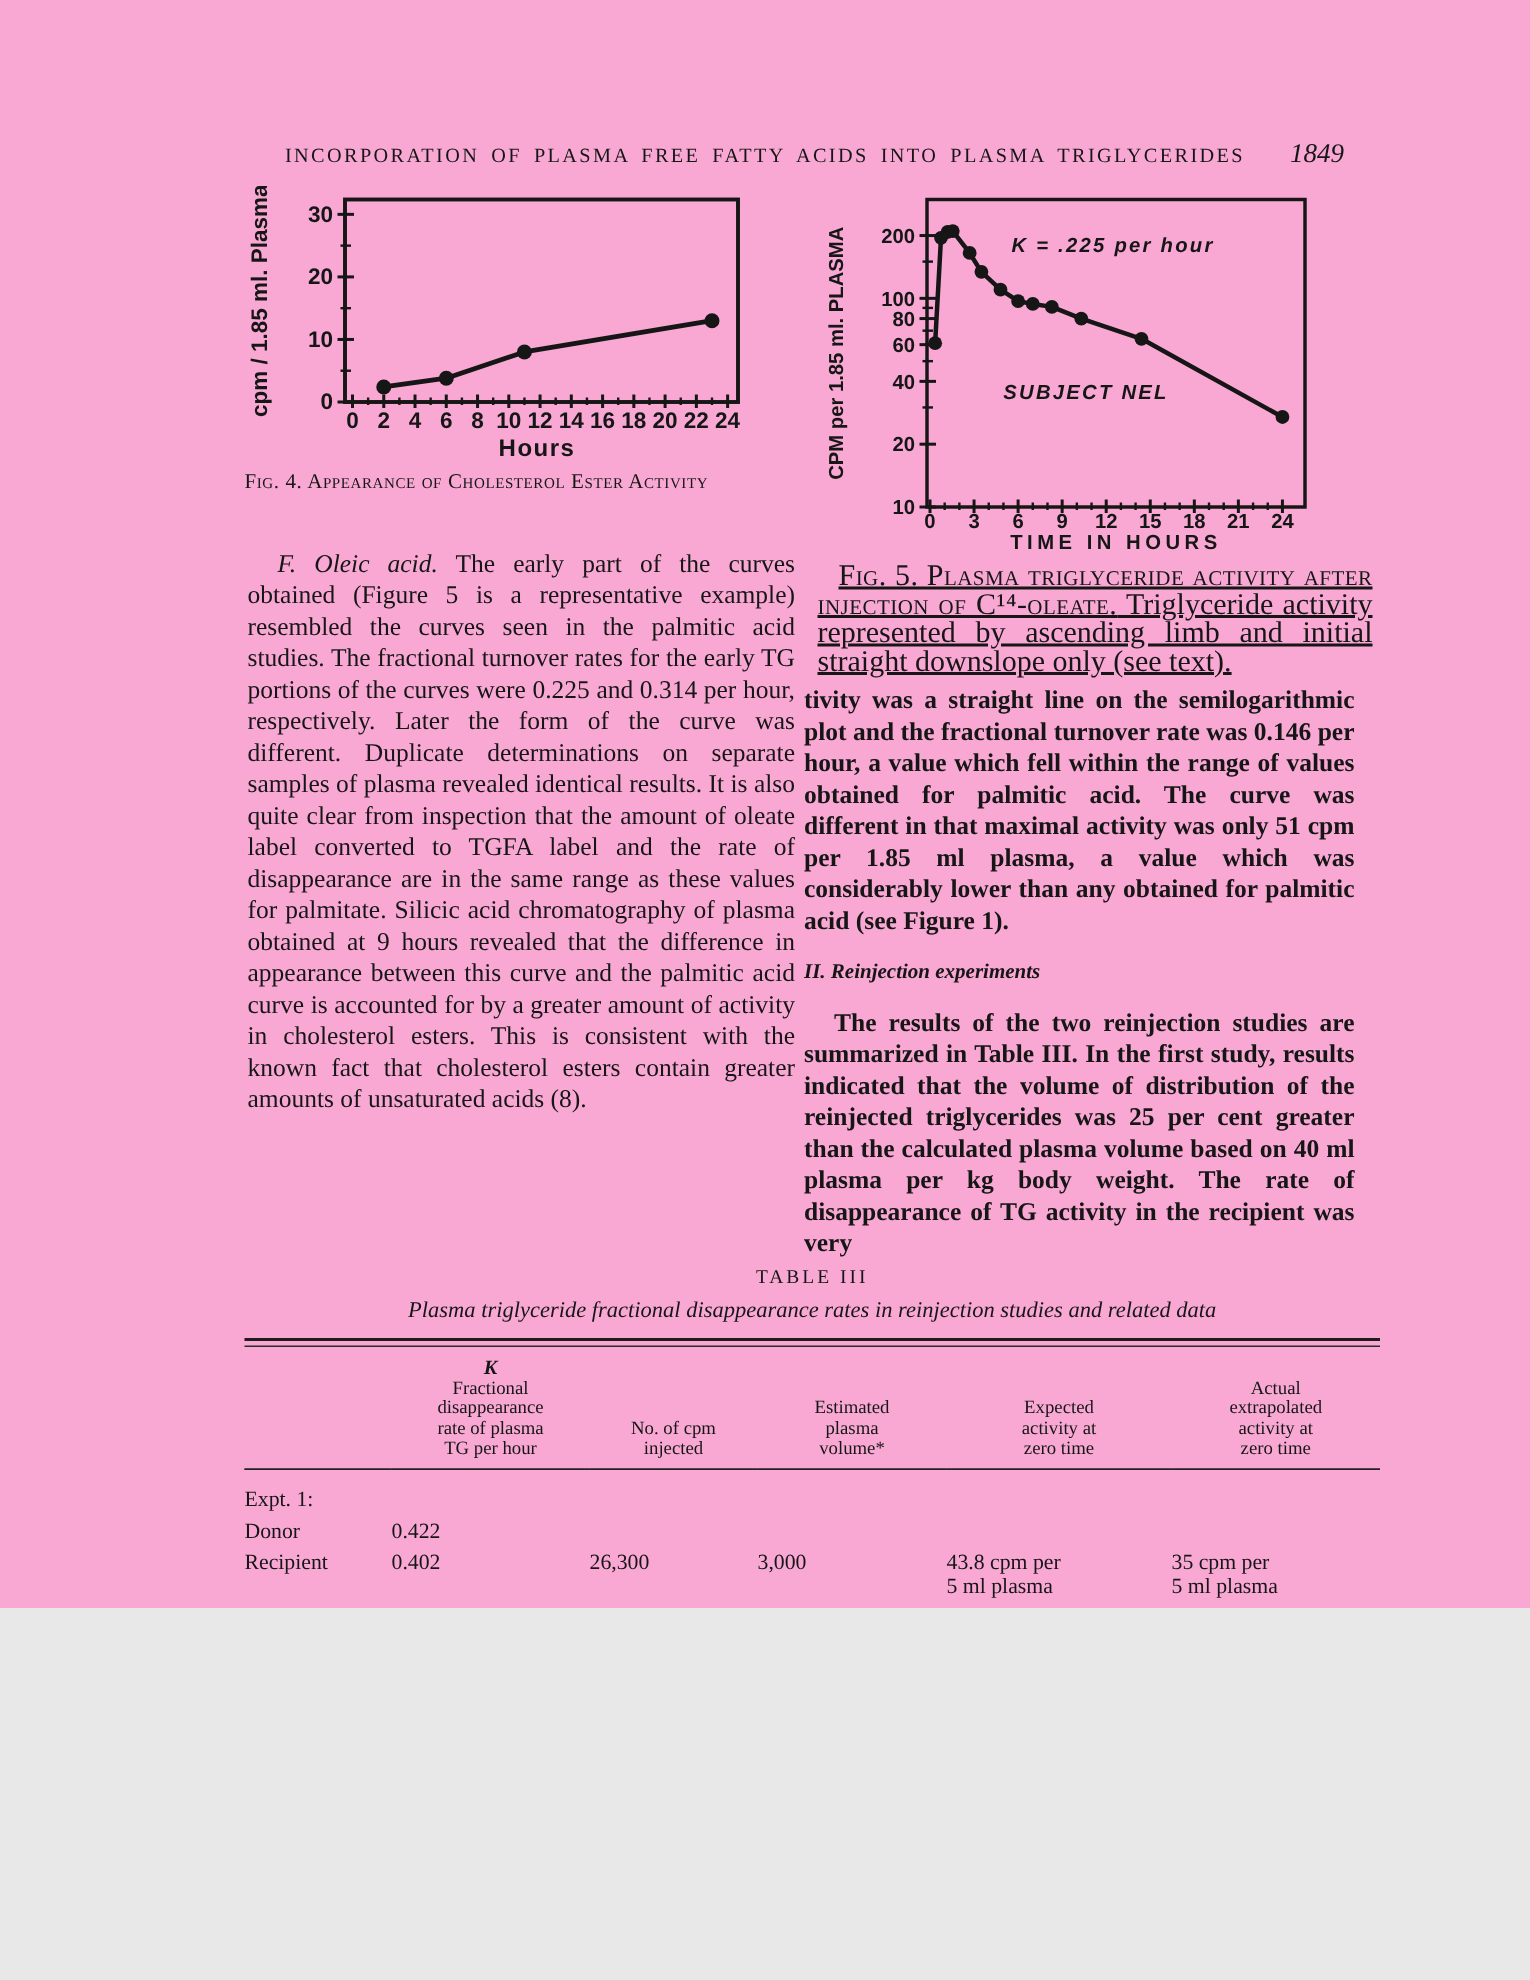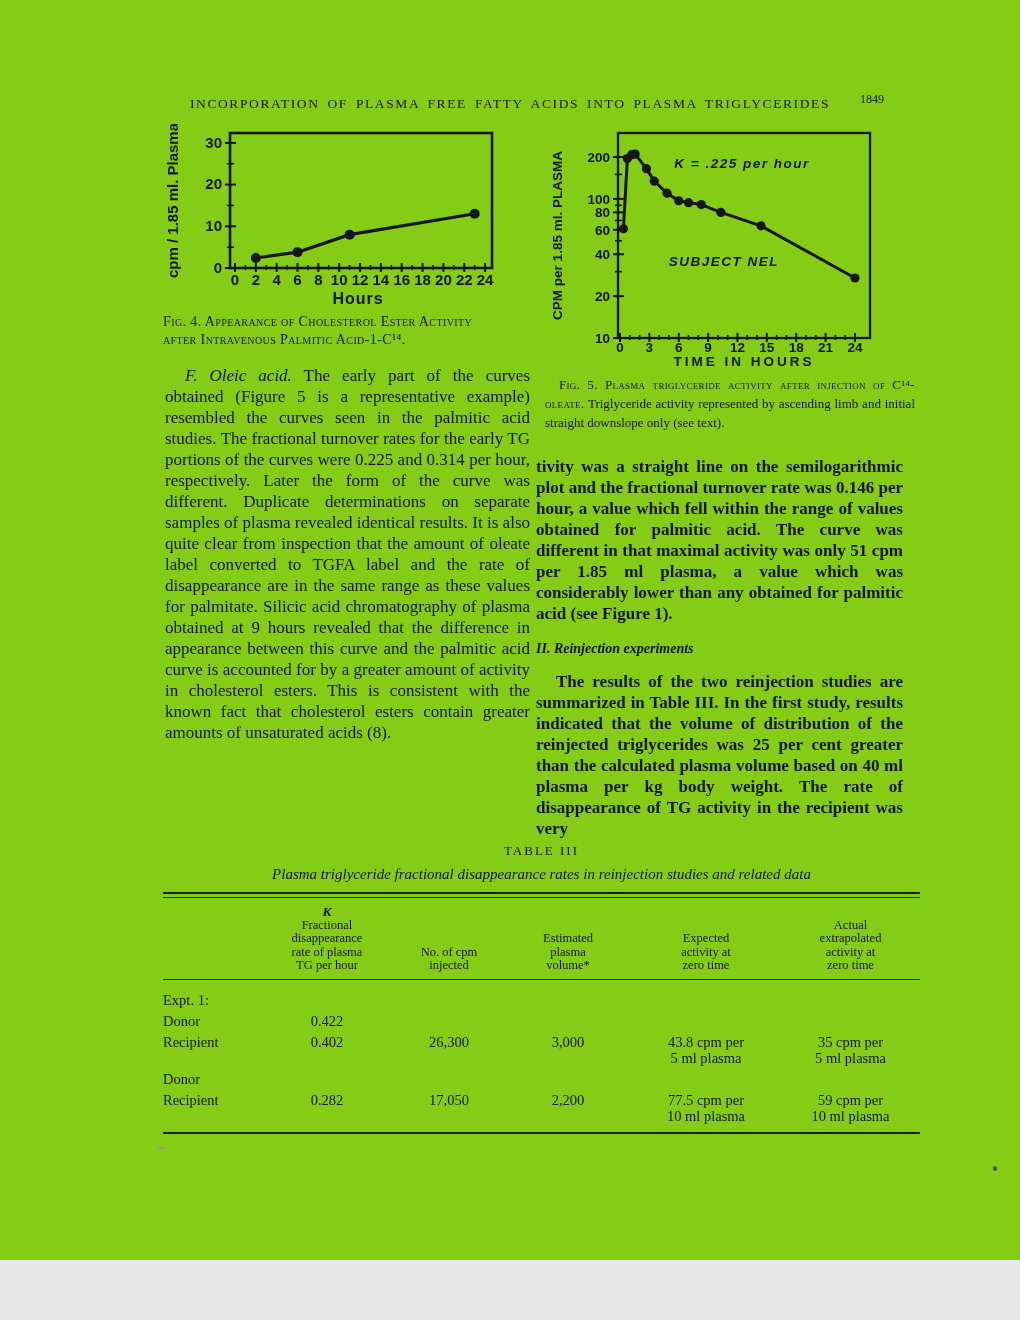--- a/index.html
+++ b/index.html
@@ -1,32 +1,32 @@
 <!DOCTYPE html>
 <html><head>
 <meta charset="utf-8">
 <style>
   html,body{margin:0;padding:0;background:#e8e8e8;}
-  .page{position:relative;width:1020px;height:1260px;background:#84cc16;
+  .page{position:relative;width:1020px;height:1072px;background:#f9a8d4;
         font-family:"Liberation Serif",serif;color:#161616;overflow:hidden;}
 
   
   .running-title{position:absolute;left:160px;top:96px;width:700px;text-align:center;
     font-size:13.5px;letter-spacing:1.6px;word-spacing:3px;}
-  .page-number{position:absolute;left:860px;top:92px;font-size:12px;}
+  .page-number{position:absolute;left:860px;top:92px;font-size:18px;font-style:italic;}
 
   
   .figsvg{position:absolute;}
   #fig4{left:158px;top:124px;}
   #fig5{left:546px;top:124px;}
 
   .fig4-caption{position:absolute;left:163px;top:313px;width:366px;
     font-size:14px;line-height:18px;font-variant:small-caps;letter-spacing:.4px;}
   .fig5-caption{position:absolute;left:545px;top:375px;width:370px;margin:0;
-    font-size:13px;line-height:19px;text-align:justify;text-indent:14px;}
+    font-size:20px;line-height:19px;text-align:justify;text-indent:14px;text-decoration:underline;}
   .sc{font-variant:small-caps;letter-spacing:.3px;}
 
   
   .col{position:absolute;}
   .left-col{left:165px;top:365px;width:365px;}
   .right-col{left:536px;top:456px;width:367px;font-weight:bold;}
   .body-p{font-size:17px;line-height:21px;text-align:justify;margin:0;text-indent:20px;}
   .noindent{text-indent:0;}
   .lead{font-style:italic;}
   .section-heading{font-style:italic;font-size:14px;line-height:21px;margin:14px 0 12px 0;
@@ -35,21 +35,21 @@
   
   .table-block{position:absolute;left:163px;top:843px;width:757px;}
   .table-title{text-align:center;font-size:13px;letter-spacing:2px;}
   .table-subtitle{text-align:center;font-style:italic;font-size:15px;margin-top:7px;}
   .rule-double{margin-top:9px;height:3px;border-top:2.5px solid #1d1d1d;border-bottom:1.2px solid #2a2a2a;}
   table.tbl{width:757px;border-collapse:collapse;table-layout:fixed;}
   .tbl th{font-weight:normal;font-size:12.5px;line-height:13.5px;text-align:center;
     vertical-align:bottom;padding:7px 0 6px 0;white-space:pre-line;
     border-bottom:1.6px solid #222;}
   .kline{font-style:italic;font-weight:bold;font-size:13.5px;}
-  .tbl td{font-size:14.5px;line-height:16px;text-align:center;vertical-align:top;
+  .tbl td{font-size:14.5px;line-height:16px;text-align:left;vertical-align:top;
     padding:2.5px 0;white-space:pre-line;}
   .tbl td.c0{text-align:left;}
   .tbl tr.group-row td{padding-top:12px;}
   .rule-bottom{border-top:2px solid #1d1d1d;margin-top:6px;}
   .footnote{margin-top:9px;padding-left:32px;font-size:14.5px;}
 
   
   .ink-speck{position:absolute;background:#4a4a4a;border-radius:50%;}
 </style>
 </head>
@@ -190,21 +190,20 @@
       <circle cx="132.74" cy="76.74005176356536" r="4.6" fill="#161616"></circle>
       <circle cx="142.53" cy="78.63791556428194" r="4.6" fill="#161616"></circle>
       <circle cx="155.257" cy="80.59734232813588" r="4.6" fill="#161616"></circle>
       <circle cx="174.837" cy="88.38018280942066" r="4.6" fill="#161616"></circle>
       <circle cx="214.976" cy="101.86036561884131" r="4.6" fill="#161616"></circle>
       <circle cx="308.96" cy="153.99730040548485" r="4.6" fill="#161616"></circle>
     </svg>
 
   <div class="fig4-caption">
     <div>Fig. 4. Appearance of Cholesterol Ester Activity</div>
-    <div>after Intravenous Palmitic Acid-1-C¹⁴.</div>
   </div>
 
   <p class="fig5-caption"><span class="sc">Fig. 5. Plasma triglyceride activity after injection of C¹⁴-oleate.</span><span> Triglyceride activity represented by ascending limb and initial straight downslope only (see text).</span></p>
 
   <div class="col left-col">
     <p class="body-p"><span class="lead">F. Oleic acid.</span><span> The early part of the curves obtained (Figure 5 is a representative example) resembled the curves seen in the palmitic acid studies.  The fractional turnover rates for the early TG portions of the curves were 0.225 and 0.314 per hour, respectively.  Later the form of the curve was different.  Duplicate determinations on separate samples of plasma revealed identical results.  It is also quite clear from inspection that the amount of oleate label converted to TGFA label and the rate of disappearance are in the same range as these values for palmitate.  Silicic acid chromatography of plasma obtained at 9 hours revealed that the difference in appearance between this curve and the palmitic acid curve is accounted for by a greater amount of activity in cholesterol esters.  This is consistent with the known fact that cholesterol esters contain greater amounts of unsaturated acids (8).</span></p>
   </div>
 
   <div class="col right-col">
     <p class="body-p noindent"><span>tivity was a straight line on the semilogarithmic plot and the fractional turnover rate was 0.146 per hour, a value which fell within the range of values obtained for palmitic acid.  The curve was different in that maximal activity was only 51 cpm per 1.85 ml plasma, a value which was considerably lower than any obtained for palmitic acid (see Figure 1).</span></p>

